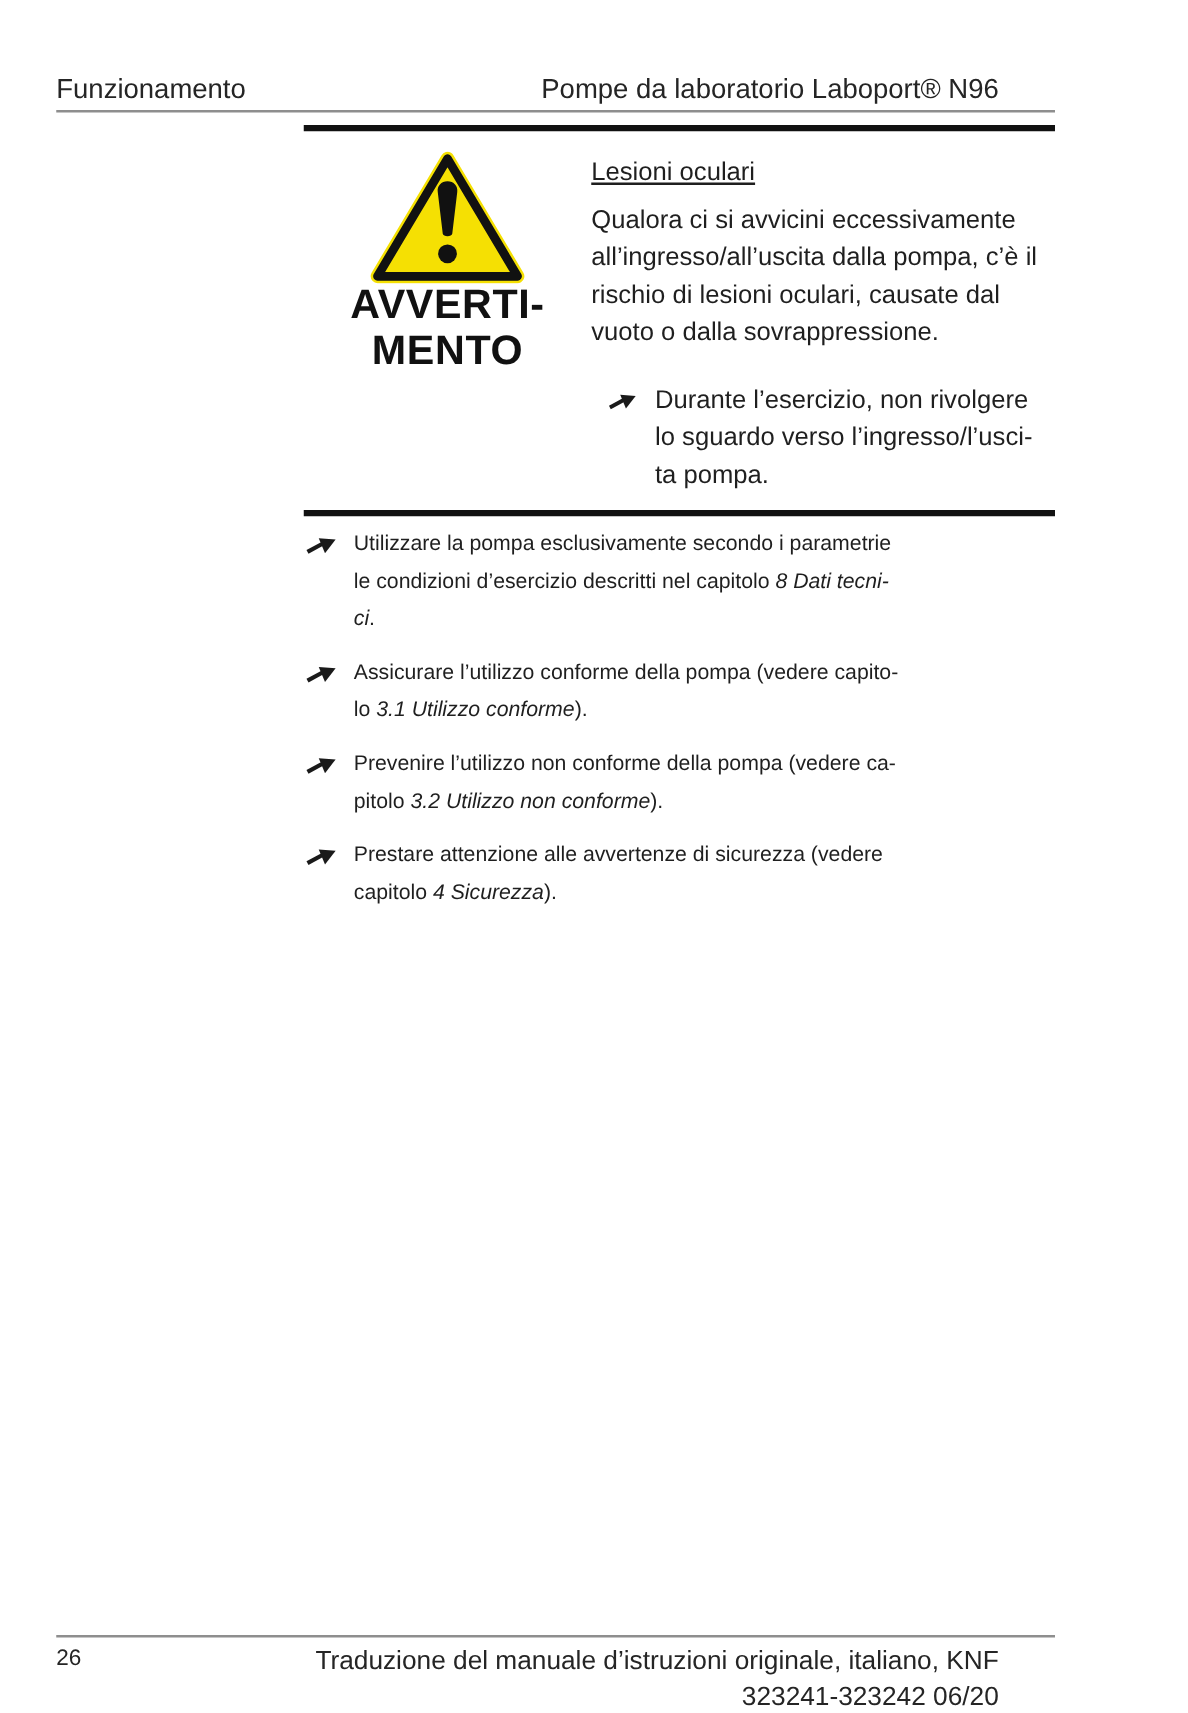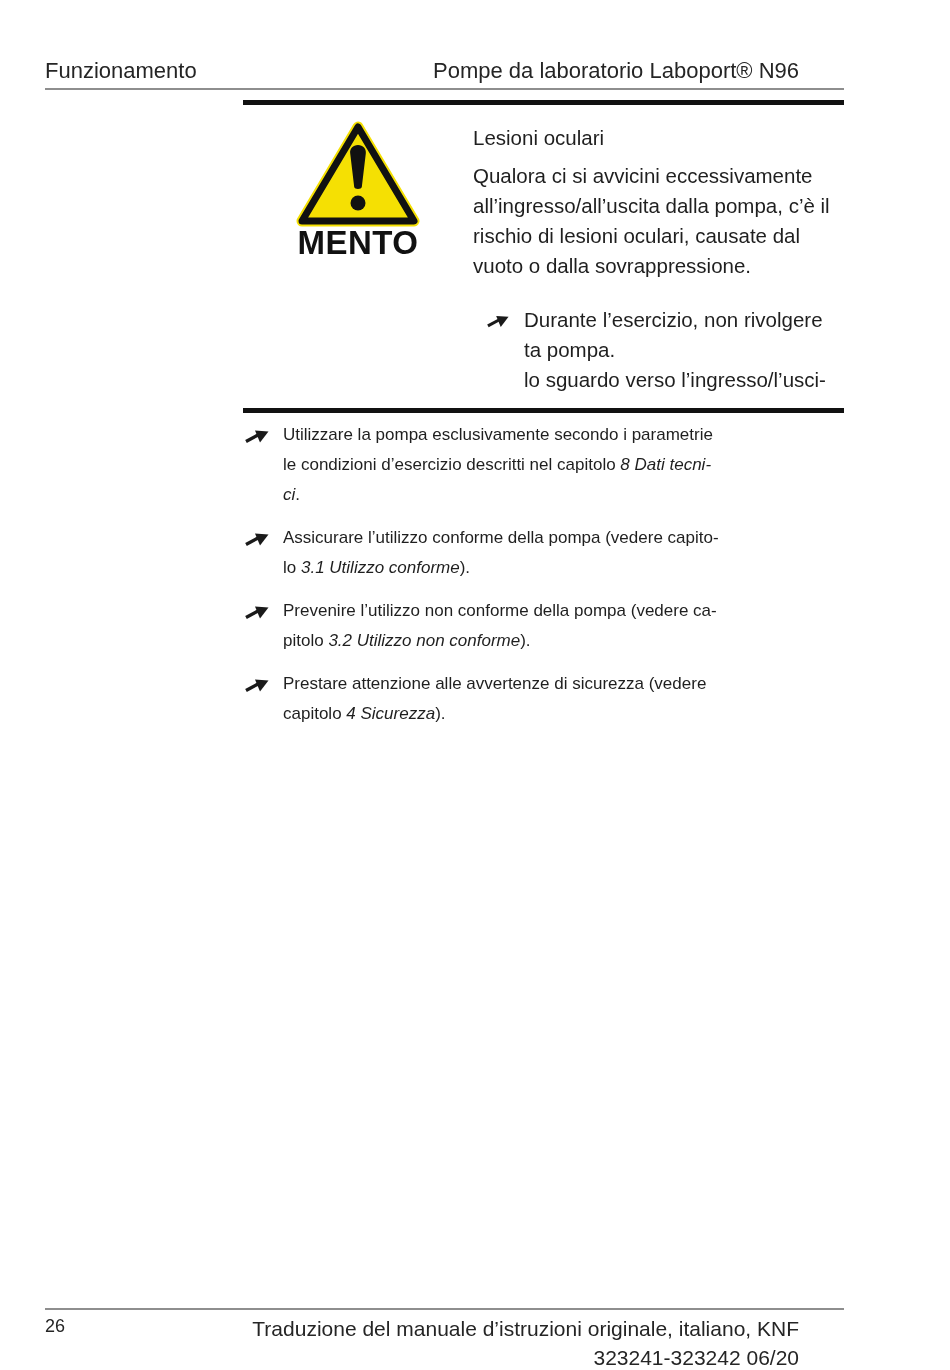--- a/index.html
+++ b/index.html
@@ -54,21 +54,21 @@
     letter-spacing: 0.5px;
   }
   
   .warn-text {
     position: absolute;
     left: 473px; top: 125px;
     width: 420px;
     font-size: 20.5px;
     line-height: 30px;
   }
-  .warn-title { display: block; line-height: 26px; }
+  .warn-title { display: block; line-height: 26px; text-decoration: underline; }
   .warn-para { margin-top: 10px; }
   .line { display: block; white-space: nowrap; }
   .sub-bullet {
     display: flex;
     margin-top: 24px;
     margin-left: 13px;
   }
   .arrow-icon-box {
     flex: 0 0 24px;
     margin-right: 14px;
@@ -131,42 +131,43 @@
   <div class="warn-icon">
     <svg width="124" height="106" viewBox="0 0 124 106">
       <polygon points="62,6 118,100 6,100" fill="none" stroke="#f5e003" stroke-width="11" stroke-linejoin="round"></polygon>
       <polygon points="62,6 118,100 6,100" fill="#f5e003" stroke="#111111" stroke-width="7" stroke-linejoin="round"></polygon>
       <path d="M62 24 c-5 0 -8.5 3.8 -7.8 8.6 l4 33.4 c0.3 2.6 7.3 2.6 7.6 0 l4 -33.4 C70.5 27.8 67 24 62 24 z" fill="#111111"></path>
       <circle cx="62" cy="82" r="7.5" fill="#111111"></circle>
     </svg>
   </div>
 
   <div class="warn-label">
+    <span class="line">AVVERTI-</span>
     <span class="line">MENTO</span>
   </div>
 
   <div class="warn-text">
     <span class="warn-title">Lesioni oculari</span>
     <div class="warn-para">
       <span class="line">Qualora ci si avvicini eccessivamente</span>
       <span class="line">all’ingresso/all’uscita dalla pompa, c’è il</span>
       <span class="line">rischio di lesioni oculari, causate dal</span>
       <span class="line">vuoto o dalla sovrappressione.</span>
     </div>
     <div class="sub-bullet">
       <span class="arrow-icon-box">
         <svg width="24" height="22" viewBox="0 0 26 24">
           <path d="M2 18.5 L14 12" stroke="#1a1a1a" stroke-width="3.4" fill="none"></path>
           <polygon points="24.5,8.5 16,19.5 11,7.5" fill="#1a1a1a"></polygon>
         </svg>
       </span>
       <span>
         <span class="line">Durante l’esercizio, non rivolgere</span>
+        <span class="line">lo sguardo verso l’ingresso/l’usci-</span>
         <span class="line">ta pompa.</span>
-        <span class="line">lo sguardo verso l’ingresso/l’usci-</span>
       </span>
     </div>
   </div>
 
   <div class="rule-thick rule-bottom"></div>
 
   <div class="instructions">
 
     <div class="bullet">
       <span class="bullet-arrow-box">

